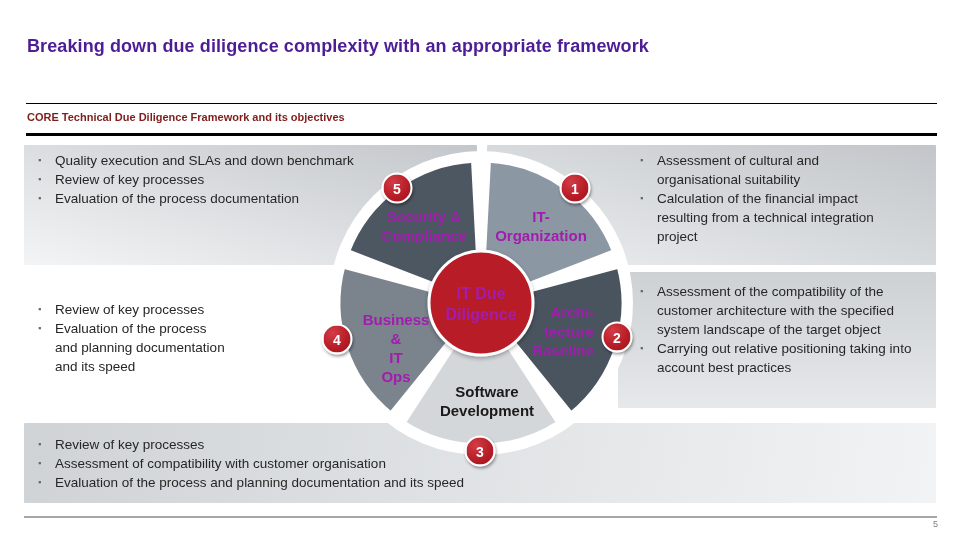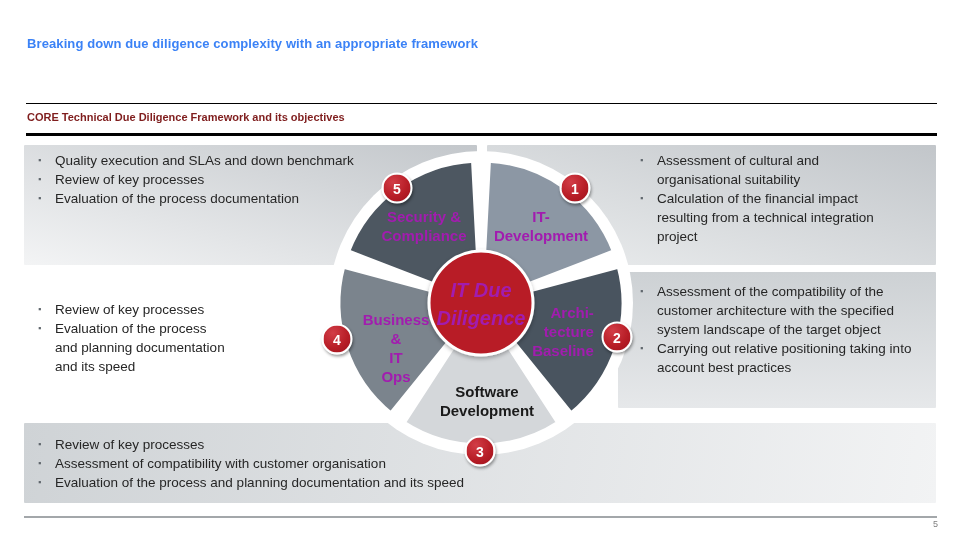--- a/index.html
+++ b/index.html
@@ -6,21 +6,21 @@
   body{
     width:960px;height:540px;position:relative;overflow:hidden;
     background:#ffffff;
     font-family:"Liberation Sans","DejaVu Sans",sans-serif;
     color:#262626;
   }
   .abs{position:absolute;}
   
   .slide-title{
     left:27px;top:36px;width:880px;
-    font-size:13px;font-weight:bold;color:#3b82f6;letter-spacing:.1px;
+    font-size:18px;font-weight:bold;color:#4c1d95;letter-spacing:.1px;
   }
   .rule-thin{left:26px;top:103px;width:911px;height:1px;background:#000;}
   .section-header{left:27px;top:111px;width:900px;font-size:11px;font-weight:bold;color:#7f1d1d;}
   .rule-thick{left:26px;top:133px;width:911px;height:3px;background:#000;}
   
   .box{border-radius:1px;}
   .box-tl{left:24px;top:145px;width:453px;height:120px;background:linear-gradient(to top right,#f3f4f5,#c3c7cb);}
   .box-tr{left:487px;top:145px;width:449px;height:120px;background:linear-gradient(to top right,#eceeef,#c2c6ca);}
   .box-mr{left:618px;top:272px;width:318px;height:136px;background:linear-gradient(to bottom,#cdd1d4,#e6e8ea);}
   .box-bottom{left:24px;top:423px;width:912px;height:80px;background:linear-gradient(100deg,#cfd3d6,#f2f3f4);}
@@ -35,21 +35,21 @@
   .n-mr{left:638px;top:282px;width:278px;}
   .n-bt{left:36px;top:435px;width:560px;}
   
   .wheel{left:329px;top:151px;width:304px;height:304px;}
   .wlabel{
     transform:translate(-50%,-50%);
     text-align:center;white-space:pre-line;
     font-size:15px;font-weight:bold;line-height:19px;color:#a21caf;
   }
   .wlabel.dark{color:#1a1a1a;}
-  .wlabel.center-label{font-size:20px;line-height:28px;font-style:italic;}
+  .wlabel.center-label{font-size:16px;line-height:21px;}
   .badge{
     width:27px;height:27px;border-radius:50%;
     background:radial-gradient(circle at 35% 28%,#d23d47 0%,#b81e27 55%,#9d111b 100%);
     border:2px solid #fff;box-sizing:content-box;
     box-shadow:1px 2px 3px rgba(0,0,0,.38);
     color:#fff;font-size:14px;font-weight:bold;
     display:flex;align-items:center;justify-content:center;
     transform:translate(-50%,-50%);
   }
   
@@ -141,21 +141,21 @@
   <circle cx="152" cy="152" r="152" fill="#ffffff"></circle>
   <path d="M152,152 L159.5,9.2 A143,143 0 0 1 285.5,100.7 Z" stroke="#fff" stroke-width="5" fill="#8c97a4"></path>
   <path d="M152,152 L290.1,115.0 A143,143 0 0 1 242.0,263.1 Z" stroke="#fff" stroke-width="5" fill="#49545f"></path>
   <path d="M152,152 L229.9,271.9 A143,143 0 0 1 74.1,271.9 Z" stroke="#fff" stroke-width="5" fill="#d4d7da"></path>
   <path d="M152,152 L62.0,263.1 A143,143 0 0 1 13.9,115.0 Z" stroke="#fff" stroke-width="5" fill="#7b848d"></path>
   <path d="M152,152 L18.5,100.7 A143,143 0 0 1 144.5,9.2 Z" stroke="#fff" stroke-width="5" fill="#4d5761"></path>
   <circle cx="152" cy="152" r="52" stroke="#fff" stroke-width="3" filter="url(#ds)" fill="#b81e27"></circle>
 </svg>
 
 <div class="abs wlabel" style="left:541px;top:226px;">IT-
-Development</div>
+Organization</div>
 <div class="abs wlabel" style="left:563px;top:331px;text-align:right;">Archi-
 tecture
 Baseline</div>
 <div class="abs wlabel dark" style="left:487px;top:401px;">Software
 Development</div>
 <div class="abs wlabel" style="left:396px;top:348px;">Business
 &amp;
 IT
 Ops</div>
 <div class="abs wlabel" style="left:424px;top:226px;">Security &amp;

